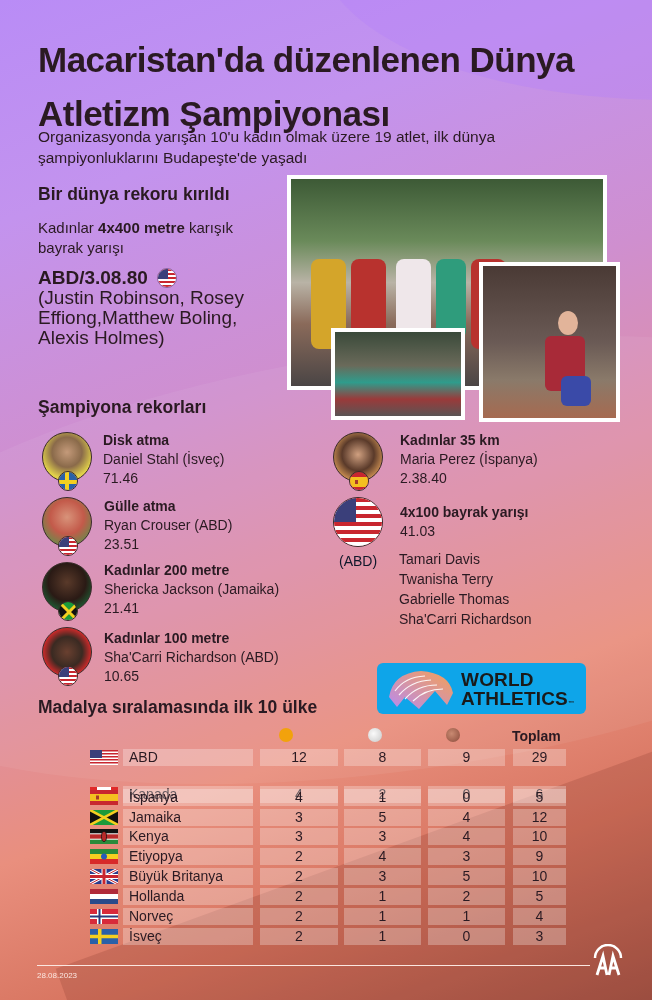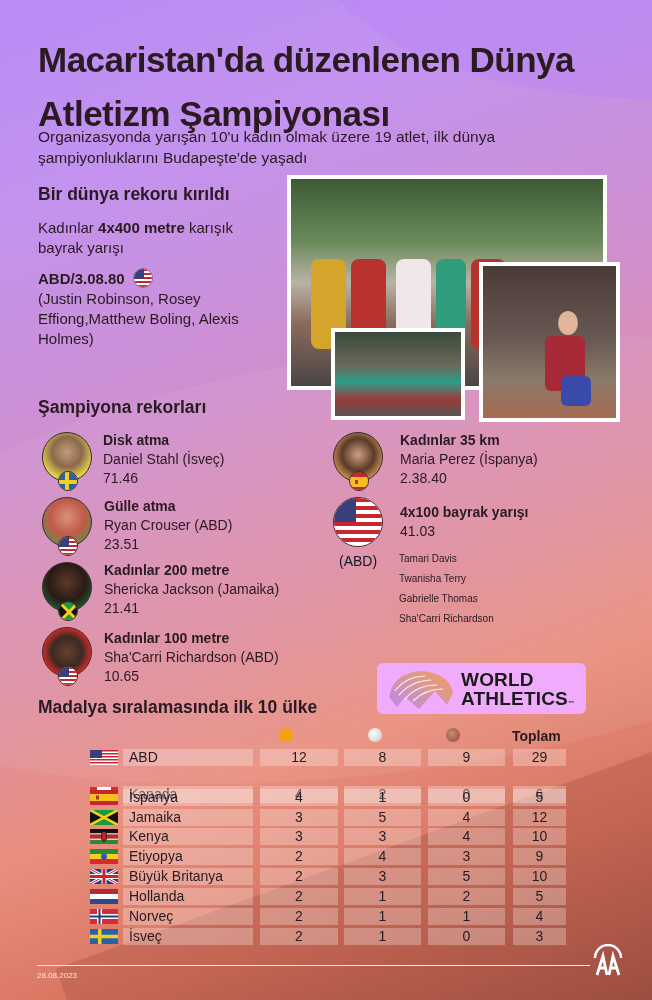--- a/index.html
+++ b/index.html
@@ -36,21 +36,21 @@
   .section-h {
     position: absolute; font-size: 17.5px; font-weight: bold; color: #2a1a22;
   }
   .wr-desc {
     position: absolute; left: 38px; top: 218px; width: 240px;
     font-size: 15px; line-height: 20px; color: #2a1a22;
   }
   .wr-desc b { font-weight: bold; }
   .wr-result {
     position: absolute; left: 38px; top: 268px; width: 240px;
-    font-size: 15px; line-height: 20px; color: #2a1a22;
+    font-size: 19px; line-height: 20px; color: #2a1a22;
   }
   .wr-result .res { font-weight: bold; }
   .mini-flag {
     display: inline-block; width: 20px; height: 20px; border-radius: 50%;
     vertical-align: -4px; margin-left: 4px; overflow: hidden;
     border: 1px solid rgba(0,0,0,0.3);
   }
   .photo {
     position: absolute; background: #fff; padding: 4px;
   }
@@ -66,25 +66,25 @@
   .av-flag {
     position: absolute; width: 20px; height: 20px; border-radius: 50%;
     overflow: hidden; border: 1px solid #3a2a2a;
   }
   .flag-big {
     position: absolute; width: 50px; height: 50px; border-radius: 50%;
     overflow: hidden; border: 1.5px solid #3a2a2a;
   }
   .abd-label { position: absolute; left: 339px; top: 553px; font-size: 14px; color: #0f172a; }
   .team {
-    position: absolute; left: 399px; top: 549px; font-size: 10px; line-height: 20px; color: #2a1a22;
+    position: absolute; left: 399px; top: 549px; font-size: 14px; line-height: 20px; color: #2a1a22;
   }
   .wa-logo {
     position: absolute; left: 377px; top: 663px; width: 209px; height: 51px;
-    background: #f0abfc; border-radius: 6px;
+    background: #0ea5e9; border-radius: 6px;
   }
   .wa-text {
     position: absolute; left: 84px; top: 7px; font-size: 19px; font-weight: bold;
     line-height: 19px; color: #1a1a1a; letter-spacing: 0.2px;
   }
   .medal-dot {
     position: absolute; width: 14px; height: 14px; border-radius: 50%;
   }
   .toplam-h { position: absolute; left: 512px; top: 728px; font-size: 14px; font-weight: bold; color: #2a1a22; }
   .mt-row { position: absolute; left: 90px; height: 17px; width: 492px; }

